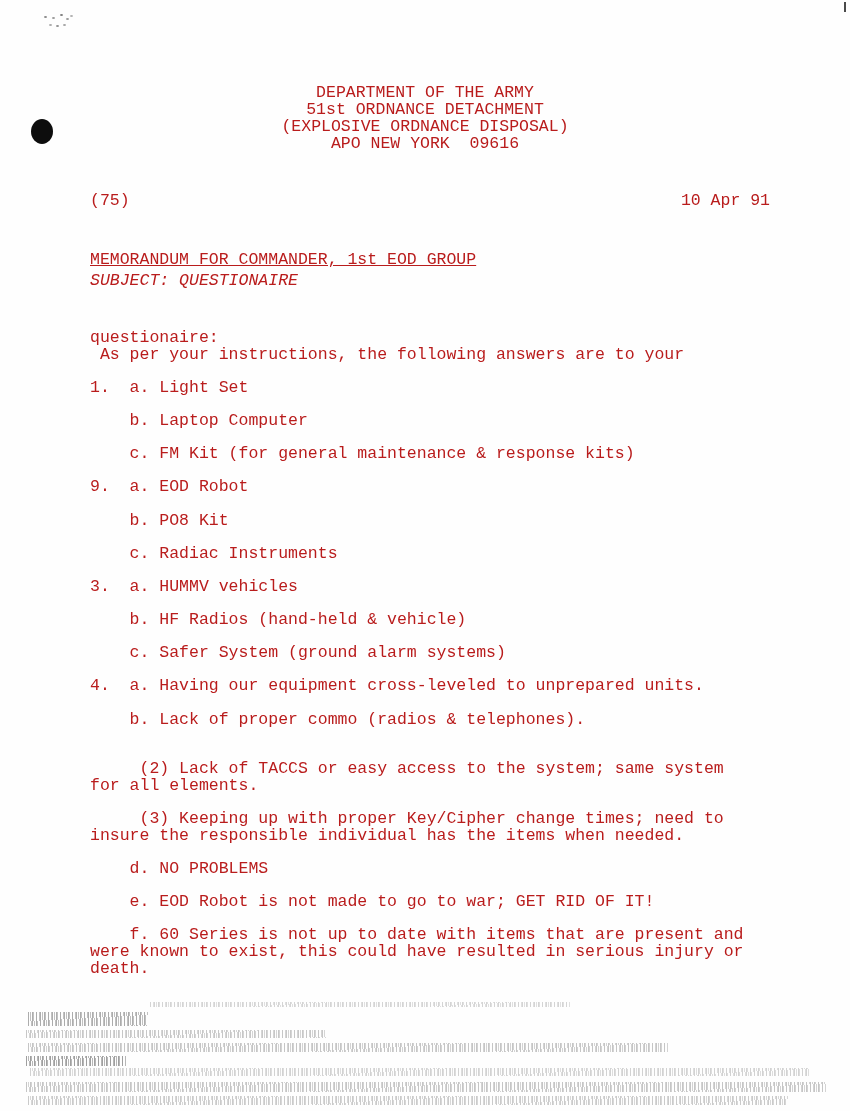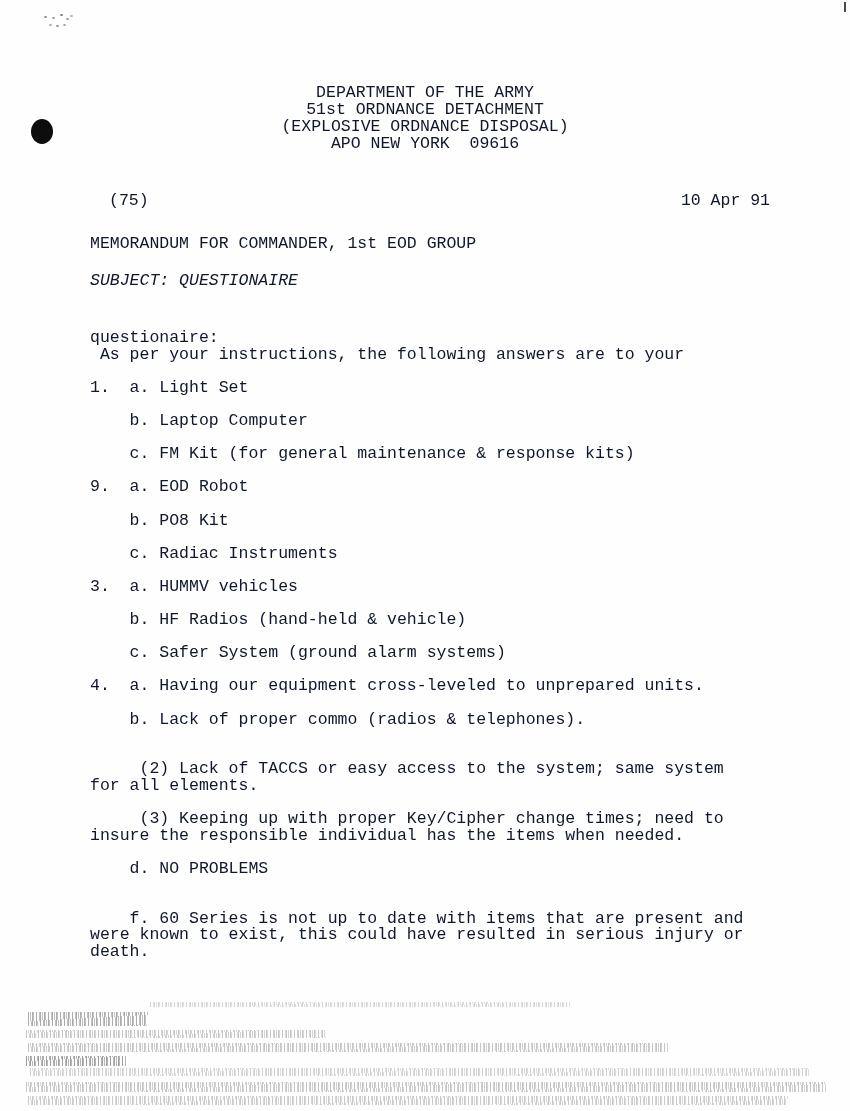--- a/index.html
+++ b/index.html
@@ -4,21 +4,21 @@
 <style>
   html, body { margin: 0; padding: 0; background: #ffffff; }
   .sheet {
     position: relative;
     width: 850px;
     height: 1111px;
     background: #fefefe;
     overflow: hidden;
     font-family: "Liberation Mono", "DejaVu Sans Mono", monospace;
     font-size: 16.5px;
-    color: #0f172a;
+    color: #b91c1c;
   }
 
   
   .letterhead {
     position: absolute;
     top: 84px;
     left: 0;
     width: 100%;
     text-align: center;
     line-height: 17px;
@@ -27,28 +27,28 @@
 
   
   .ref-row {
     position: absolute;
     top: 191px;
     left: 90px;
     right: 80px;
     display: flex;
     justify-content: space-between;
     white-space: pre;
-    margin-left: 19px;
   }
 
   .memo-line {
     position: absolute;
-    top: 234px;
+    top: 250px;
     left: 90px;
     white-space: pre;
+    text-decoration: underline;
   }
   .subject-line {
     position: absolute;
     top: 271px;
     left: 90px;
     white-space: pre;
     font-style: italic;
   }
 
   
@@ -162,20 +162,21 @@
       <div class="body-line"></div>
       <div class="body-line"></div>
       <div class="body-line">     (2) Lack of TACCS or easy access to the system; same system</div>
       <div class="body-line">for all elements.</div>
       <div class="body-line"></div>
       <div class="body-line">     (3) Keeping up with proper Key/Cipher change times; need to</div>
       <div class="body-line">insure the responsible individual has the items when needed.</div>
       <div class="body-line"></div>
       <div class="body-line">    d. NO PROBLEMS</div>
       <div class="body-line"></div>
+      <div class="body-line">    e. EOD Robot is not made to go to war; GET RID OF IT!</div>
       <div class="body-line"></div>
       <div class="body-line">    f. 60 Series is not up to date with items that are present and</div>
       <div class="body-line">were known to exist, this could have resulted in serious injury or</div>
       <div class="body-line">death.</div>
     </div>
 
   <div class="noise n1"></div>
   <div class="noise n2"></div>
   <div class="noise n3"></div>
   <div class="noise n4"></div>

